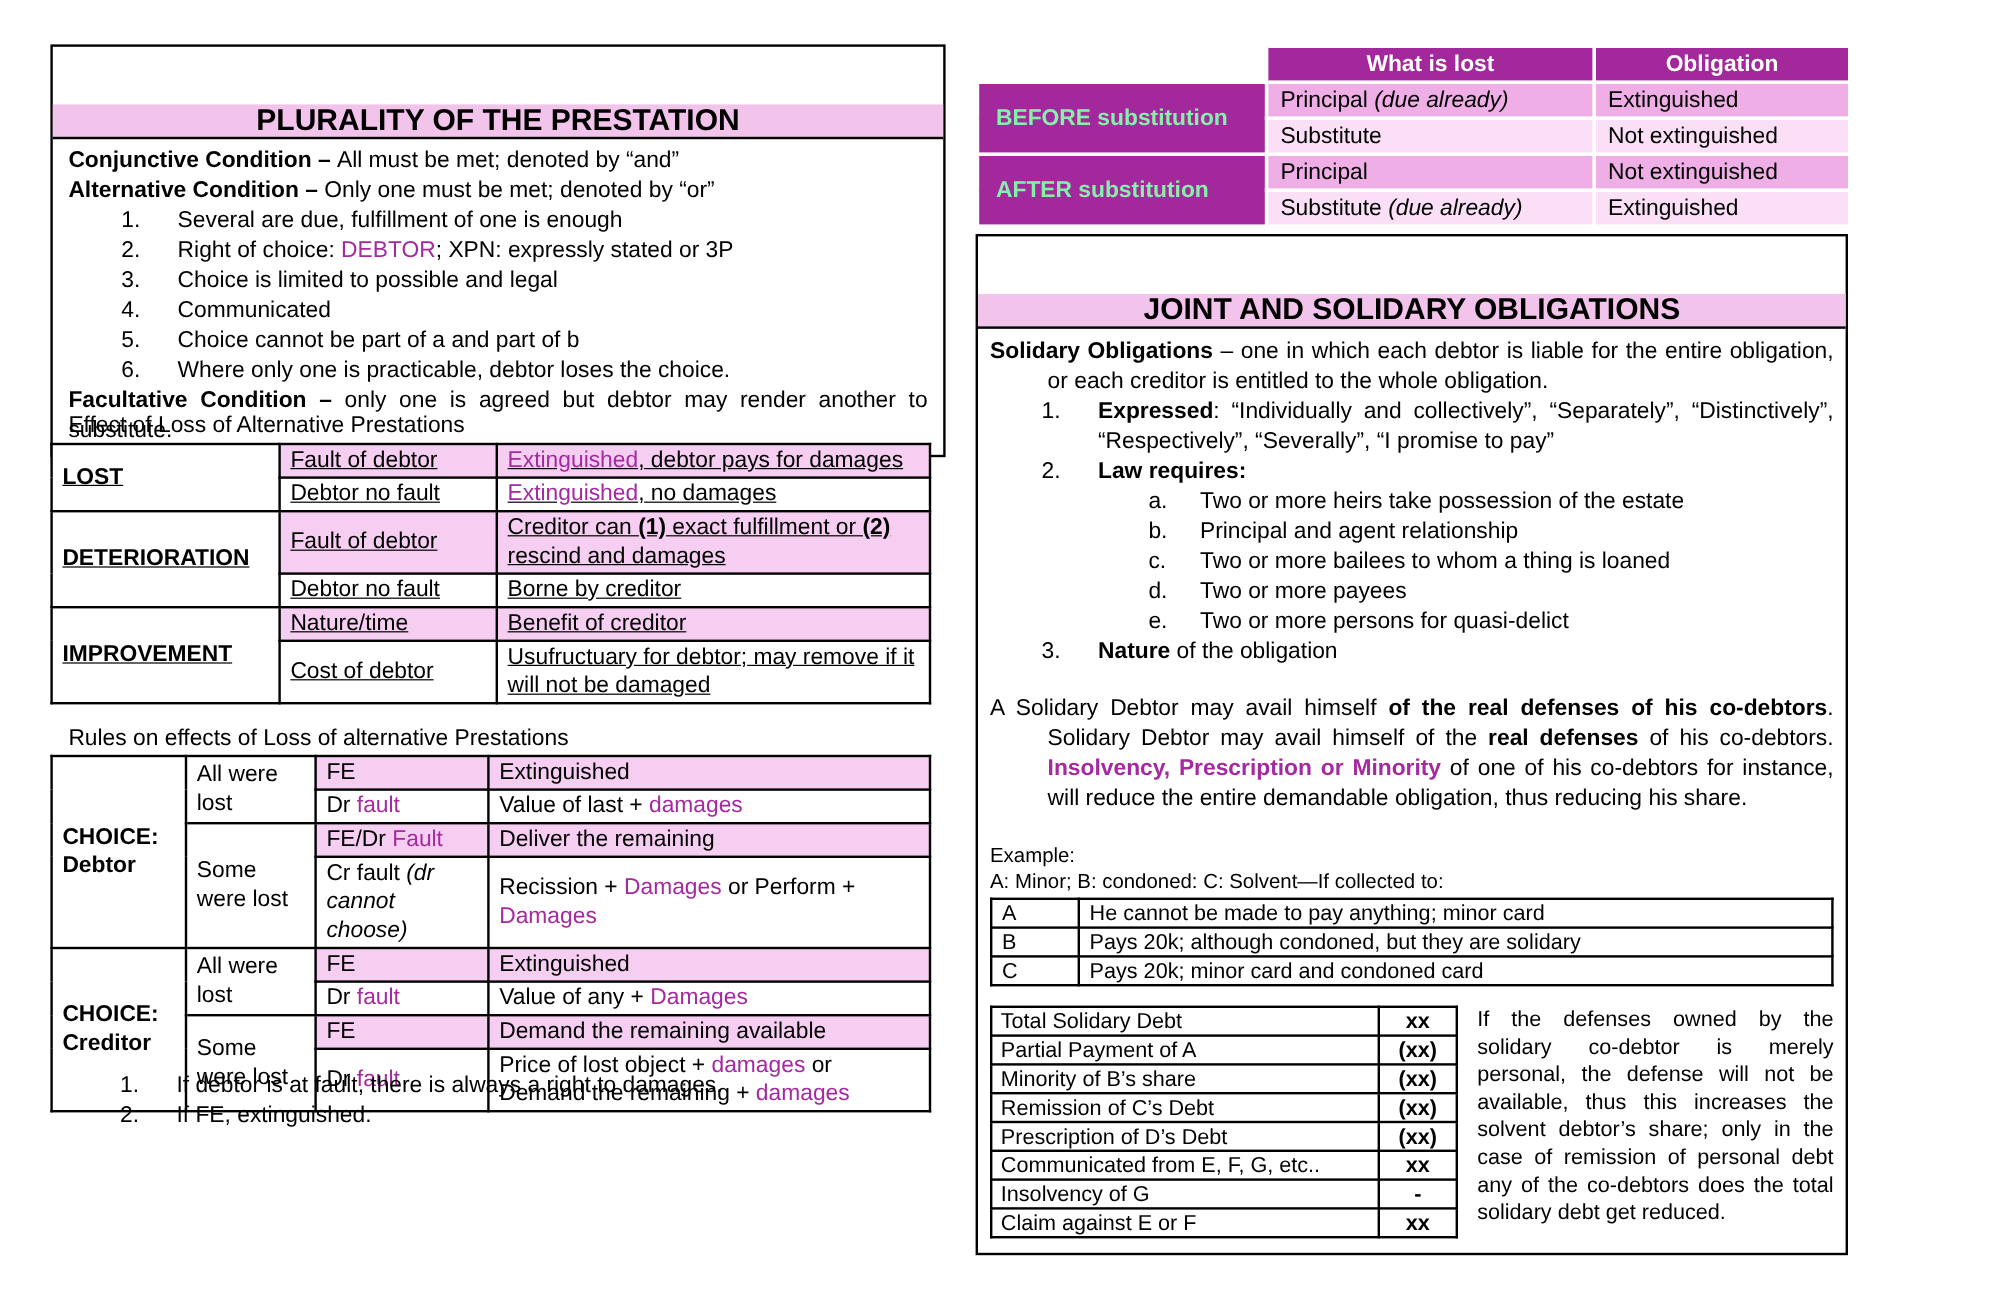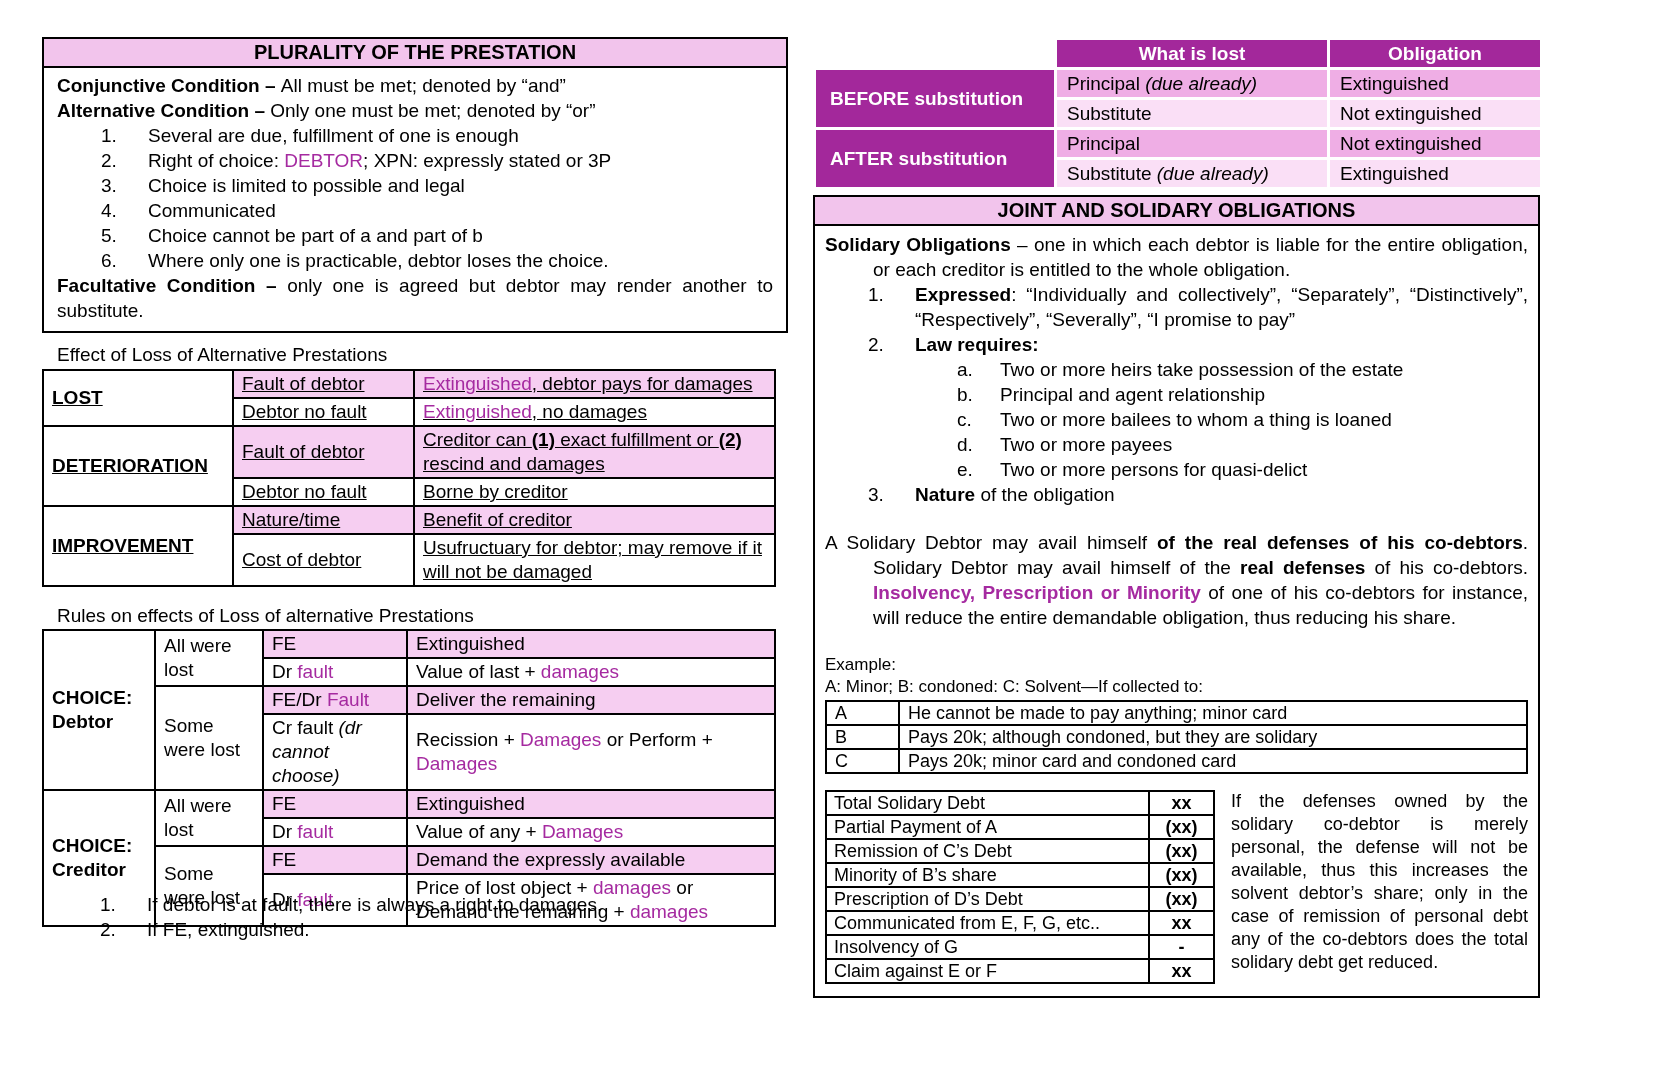--- a/index.html
+++ b/index.html
@@ -8,21 +8,21 @@
     width:1669px; height:1080px; position:relative;
     font-family:"Liberation Sans", sans-serif; color:#000;
     font-size:19px;
   }
   .abs { position:absolute; }
 
   
   .box { position:absolute; border:2px solid #000; background:#fff; }
   .box-title {
     background:#f2c4ec; border-bottom:2px solid #000;
-    font-weight:bold; text-align:center; font-size:20px; line-height:27px; height:29px;
+    font-weight:bold; text-align:center; font-size:25px; line-height:27px; height:29px;margin-top:48px;
   }
   .box-body { padding:5px 13px 8px 13px; line-height:25px; }
 
   .line { line-height:25px; }
   .just { text-align:justify; }
 
   
   .pl-item { display:flex; margin-left:44px; line-height:25px; }
   .pl-item .num { flex:0 0 47px; }
   .pl-item .txt { flex:1; }
@@ -33,21 +33,21 @@
   .grid .lbl { font-weight:bold; }
   .grid .pink { background:#f6cef1;margin-left:24px; }
 
   .subhead { position:absolute; font-size:19px; }
 
   
   .subst { border-collapse:collapse; table-layout:fixed; font-size:19px; }
   .subst td { border:3px solid #fff; height:30px; padding:0 10px; vertical-align:middle; }
   .subst .corner { background:#fff; }
   .subst .hdr { background:#a3289b; color:#fff; font-weight:bold; text-align:center; }
-  .subst .hdr-left { background:#a3289b; color:#ffffff; font-weight:bold; padding-left:14px; }
+  .subst .hdr-left { background:#a3289b; color:#86efac; font-weight:bold; padding-left:14px; }
   .subst .band-a { background:#efaee5; }
   .subst .band-b { background:#fadff6; }
 
   
   .j-para { text-align:justify; padding-left:48px; text-indent:-48px; line-height:25px; }
   .j-item { display:flex; margin-left:43px; line-height:25px; }
   .j-item .num { flex:0 0 47px; }
   .j-item .txt { flex:1; text-align:justify; }
   .j-sub { display:flex; margin-left:132px; line-height:25px; }
   .j-sub .num { flex:0 0 43px; }
@@ -183,21 +183,21 @@
     <td class="pink"><span>FE</span></td>
     <td class="pink"><span>Extinguished</span></td>
   </tr>
   <tr>
     <td><span>Dr </span><span style="color: rgb(165, 42, 160);">fault</span></td>
     <td><span>Value of any + </span><span style="color: rgb(165, 42, 160);">Damages</span></td>
   </tr>
   <tr>
     <td rowspan="2">Some were lost</td>
     <td class="pink"><span>FE</span></td>
-    <td class="pink"><span>Demand the expressly available</span></td>
+    <td class="pink"><span>Demand the remaining available</span></td>
   </tr>
   <tr>
     <td><span>Dr </span><span style="color: rgb(165, 42, 160);">fault</span></td>
     <td><span>Price of lost object + </span><span style="color: rgb(165, 42, 160);">damages</span><span> or Demand the remaining + </span><span style="color: rgb(165, 42, 160);">damages</span></td>
   </tr>
 </tbody>
   </table>
 
 <div class="abs" style="left:42px; top:892px; width:740px;">
   <div class="pl-item" style="margin-left:58px;">
@@ -317,25 +317,25 @@
         <tbody>
             <tr>
           <td>Total Solidary Debt</td>
           <td class="val">xx</td>
         </tr>
         <tr>
           <td>Partial Payment of A</td>
           <td class="val">(xx)</td>
         </tr>
         <tr>
+          <td>Minority of B’s share</td>
+          <td class="val">(xx)</td>
+        </tr>
+        <tr>
           <td>Remission of C’s Debt</td>
-          <td class="val">(xx)</td>
-        </tr>
-        <tr>
-          <td>Minority of B’s share</td>
           <td class="val">(xx)</td>
         </tr>
         <tr>
           <td>Prescription of D’s Debt</td>
           <td class="val">(xx)</td>
         </tr>
         <tr>
           <td>Communicated from E, F, G, etc..</td>
           <td class="val">xx</td>
         </tr>

